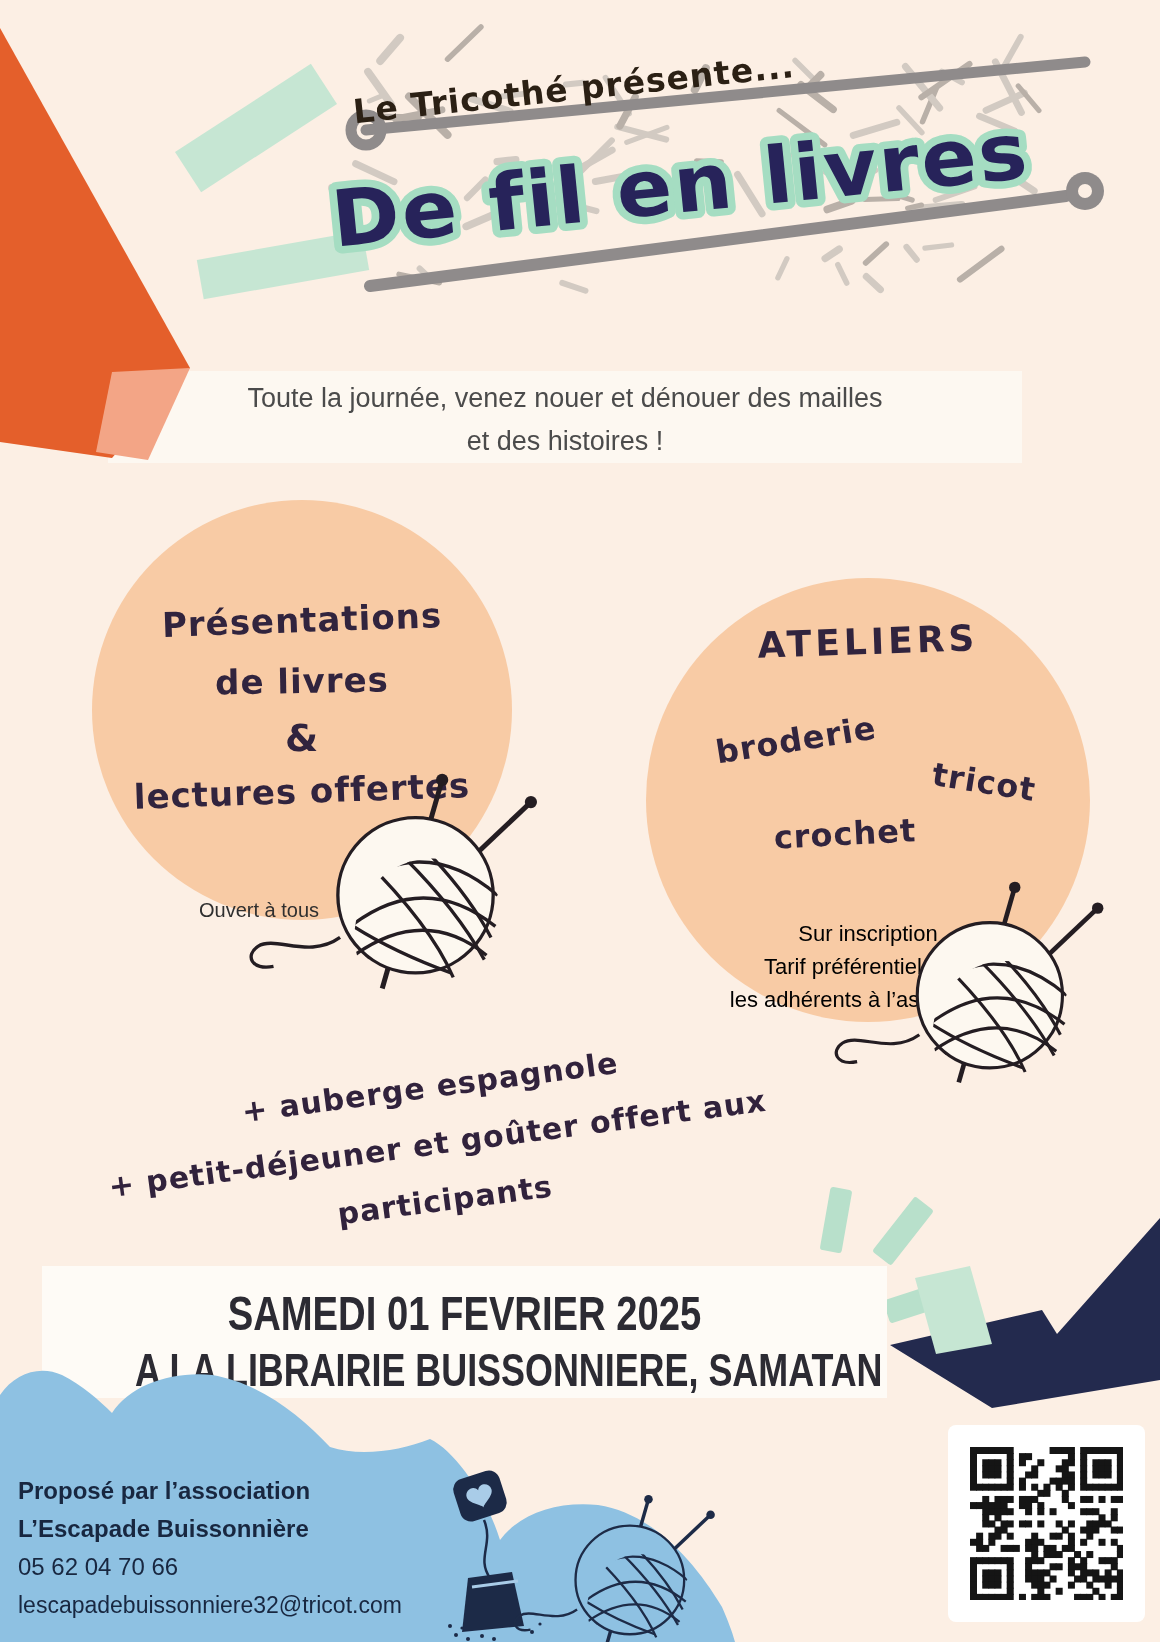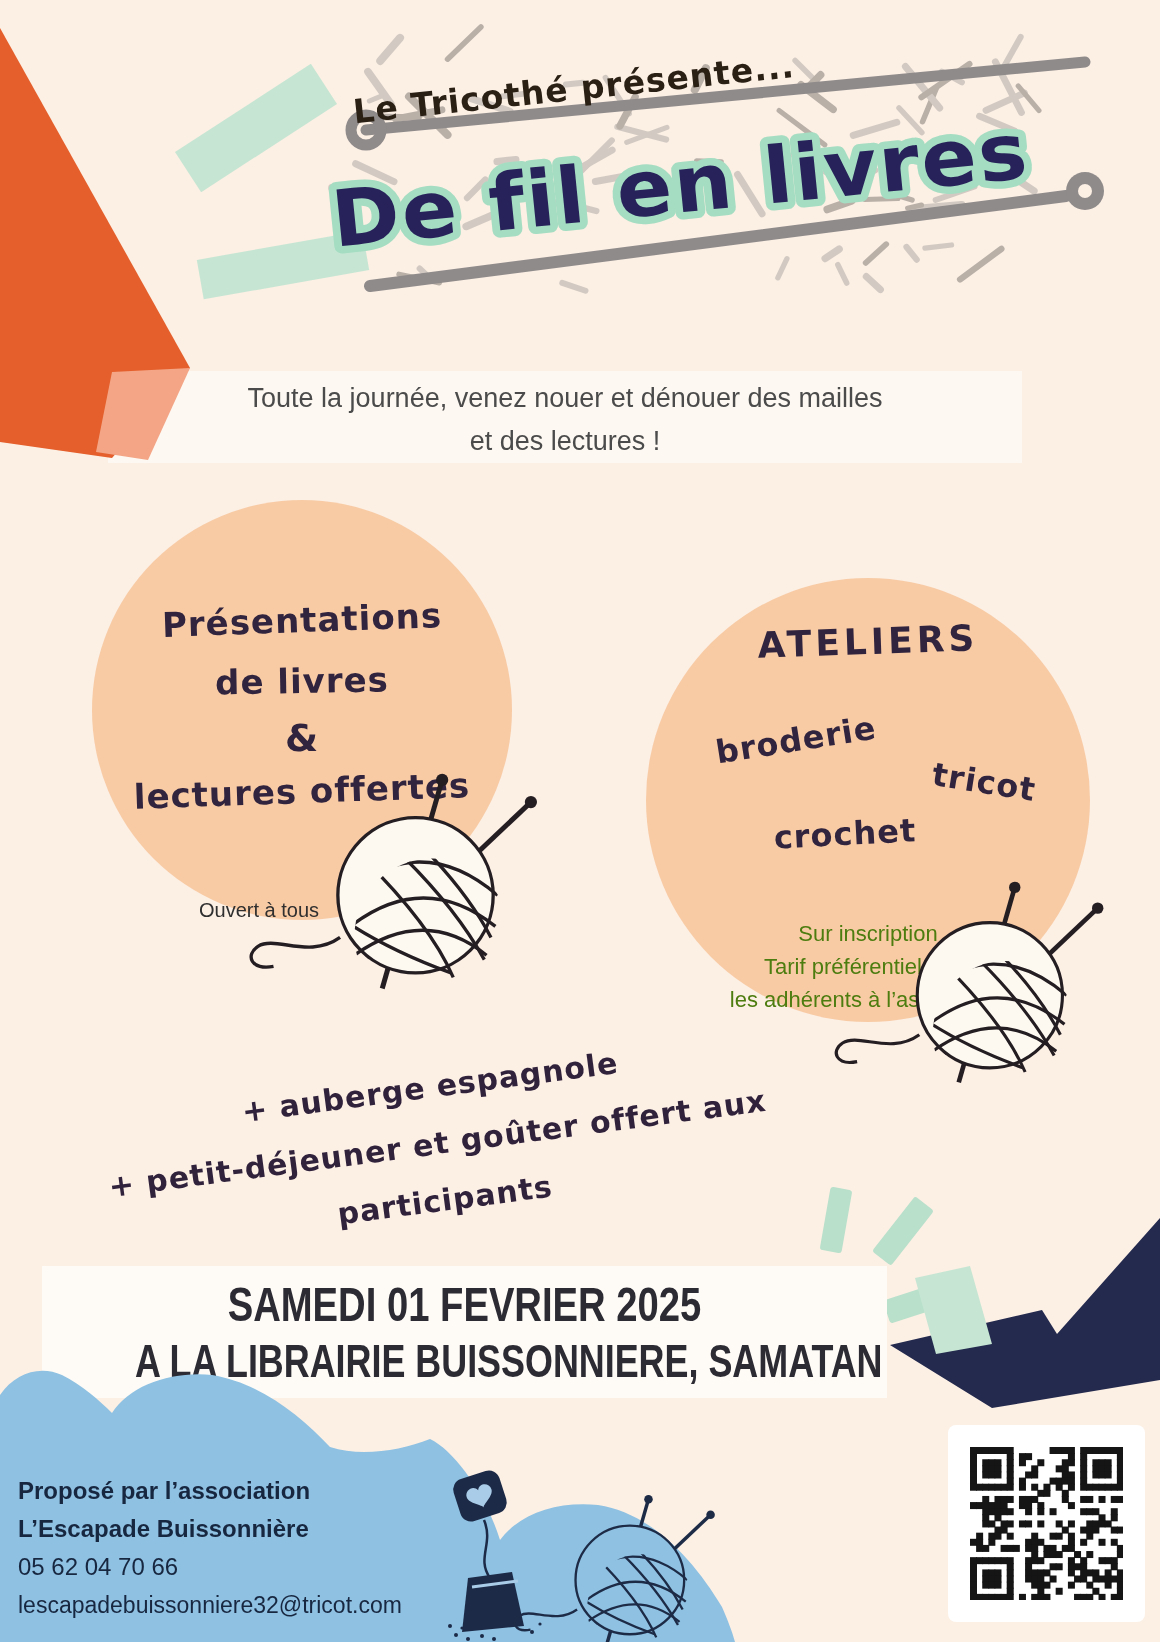--- a/index.html
+++ b/index.html
@@ -27,31 +27,31 @@
   .md-1{left:825px;top:1188px;width:22px;height:64px;transform:rotate(10deg);}
   .md-2{left:891px;top:1196px;width:24px;height:70px;transform:rotate(38deg);}
   .md-3{left:906px;top:1269px;width:24px;height:66px;transform:rotate(72deg);}
 
   
   .circle{border-radius:50%;background:#f8cba5;}
   .c-left{left:92px;top:500px;width:420px;height:420px;}
   .c-right{left:646px;top:578px;width:444px;height:444px;}
   .hand{font-family:"DejaVu Sans",sans-serif;font-weight:bold;color:#31243e;letter-spacing:1px;}
   .cl-line{left:0;width:420px;text-align:center;font-size:34px;}
-  .cr-note,.cl-note{font-size:22px;color:#4d7c0f;font-family:"Liberation Sans",sans-serif;
+  .cr-note,.cl-note{font-size:22px;color:#000000;font-family:"Liberation Sans",sans-serif;
                     font-weight:normal;letter-spacing:0;text-align:center;line-height:33px;}
 
   
   .extras{left:15px;top:1058px;width:845px;transform:rotate(-7.5deg);text-align:center;}
   .extras div{font-family:"DejaVu Sans",sans-serif;font-weight:bold;font-size:30px;
               line-height:57px;color:#31223c;letter-spacing:1px;}
 
   
   .banner{left:42px;top:1266px;width:845px;height:132px;background:#fefbf6;
-          display:flex;flex-direction:column;justify-content:center;text-align:center;}
+          display:flex;flex-direction:column;justify-content:flex-end;text-align:center;}
   .banner div{font-weight:bold;color:#2c2b33;transform:scaleX(0.78);transform-origin:center;white-space:nowrap;}
   .date-l1{font-size:49px;line-height:58px;}
   .date-l2{font-size:46px;line-height:56px;}
 
   
   .contact{left:18px;top:1472px;width:520px;}
   .contact div{color:#182740;font-size:24px;line-height:38px;}
   .contact .b{font-weight:bold;}
   .contact .email{font-size:23px;}
 
@@ -62,21 +62,21 @@
   .yarn{color:#241d22;}
   .yarn-blue{color:#1d2b47;}
 </style>
 </head>
 <body>
 
 <div id="poster">
 
   <div class="abs strip">
     <div>Toute la journée, venez nouer et dénouer des mailles</div>
-    <div>et des lectures !</div>
+    <div>et des histoires !</div>
   </div>
 
   <div class="abs shape orange"></div>
   <div class="abs shape salmon"></div>
   <div class="abs mint-rect mr-a"></div>
   <div class="abs mint-rect mr-b"></div>
 
   <svg class="abs" id="scribbles" style="left:0;top:0" width="1160" height="335" viewBox="0 0 1160 335">
     <g id="scribble-group">
         <line x1="737.6153127942234" y1="174.5582926273346" x2="762.0037072257096" y2="213.72703471129591" stroke="#d2cac2" stroke-width="7.068300366401672" stroke-linecap="round"></line>

